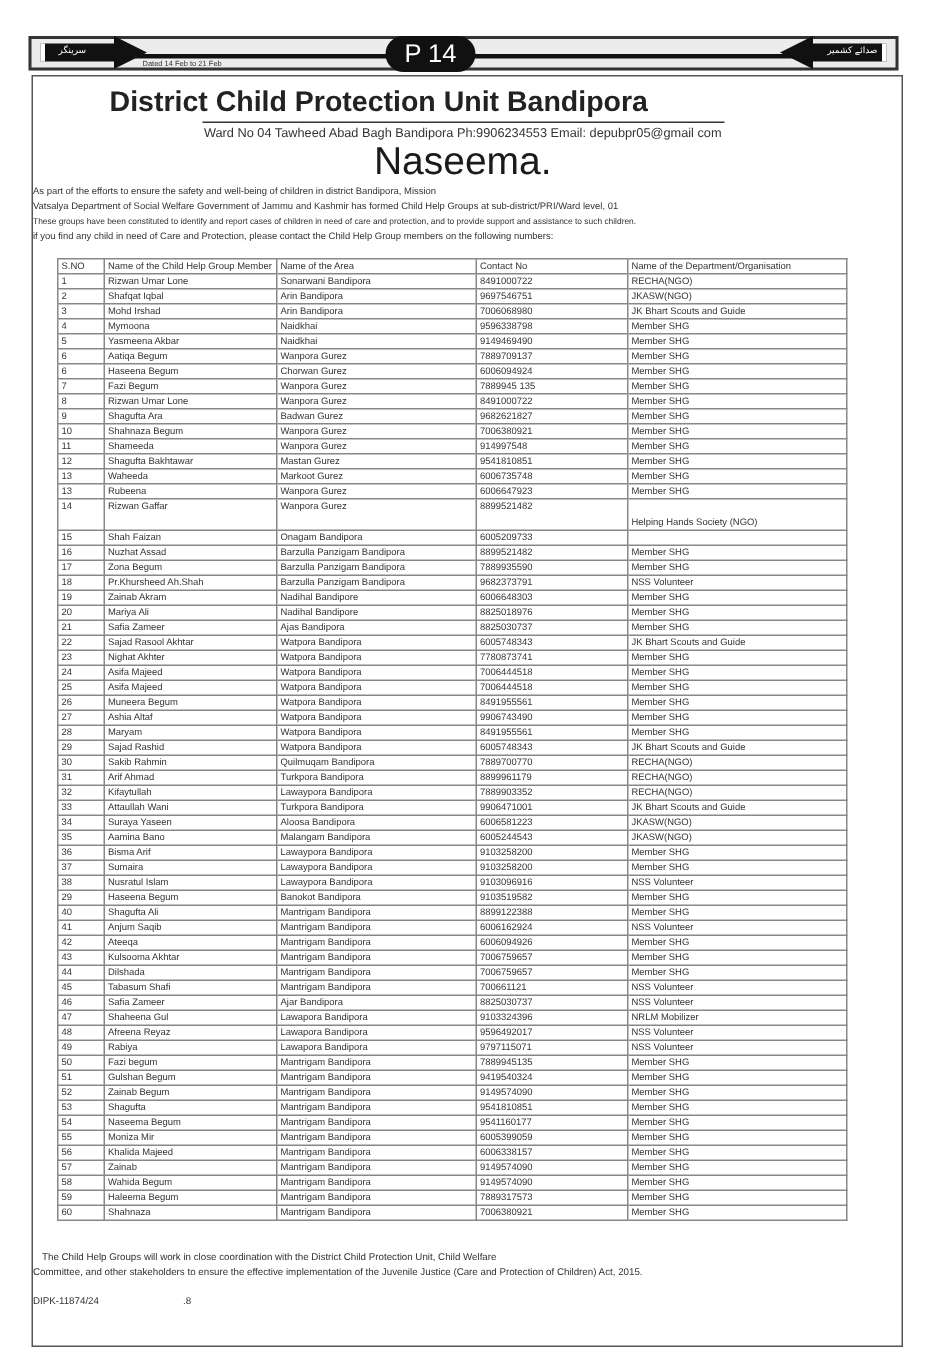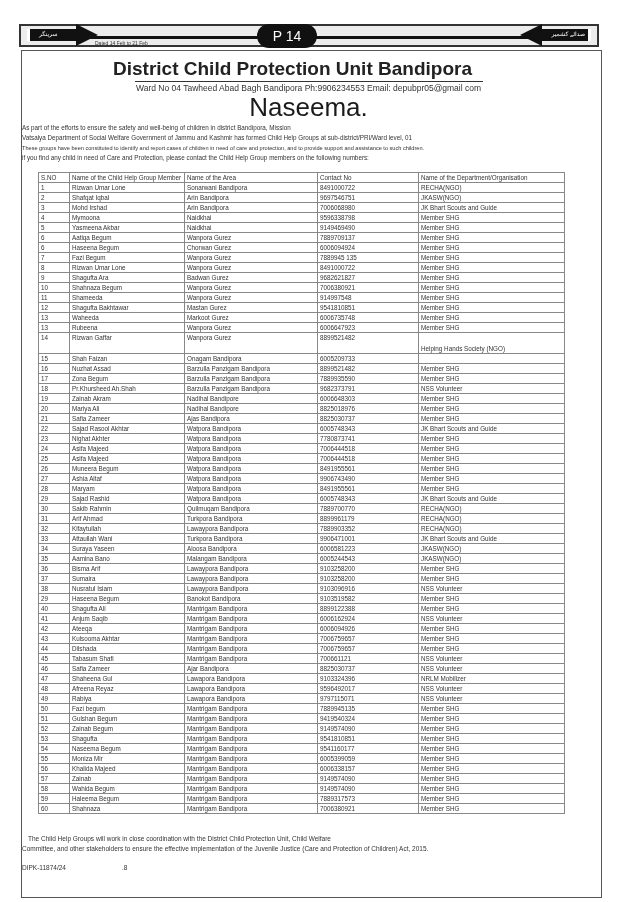--- a/index.html
+++ b/index.html
@@ -6,23 +6,23 @@
   body { width:617px; height:902px; position:relative; overflow:hidden; font-family:"Liberation Sans", sans-serif; color:#1a1a1a; }
   .banner { position:absolute; left:19px; top:24px; width:580px; height:23px; border:2px solid #333; background:#ececec; box-sizing:border-box; }
   .banner .line { position:absolute; left:60px; right:60px; top:10px; height:3px; background:#111; }
   .banner .arrow-left { position:absolute; left:6px; top:3px; width:46px; height:12px; background:#111; border-left:3px solid #fff; }
   .banner .arrow-left:after { content:""; position:absolute; right:-22px; top:-5px; border-left:22px solid #111; border-top:11px solid transparent; border-bottom:11px solid transparent; }
   .banner .arrow-right { position:absolute; right:6px; top:3px; width:46px; height:12px; background:#111; border-right:3px solid #fff; }
   .banner .arrow-right:before { content:""; position:absolute; left:-22px; top:-5px; border-right:22px solid #111; border-top:11px solid transparent; border-bottom:11px solid transparent; }
   .banner .urdu { position:absolute; top:3px; font-size:6px; color:#fff; line-height:10px; }
   .banner .urdu.l { left:18px; } .banner .urdu.r { right:12px; }
   .banner .dated { position:absolute; left:74px; top:14px; font-size:5px; color:#333; }
-  .pill { position:absolute; left:257px; top:24px; width:60px; height:24px; background:#111; color:#fff; border-radius:12px; font-size:14px; text-align:center; line-height:24px; }
+  .pill { position:absolute; left:257px; top:24px; width:60px; height:24px; background:#111; color:#fff; border-radius:12px; font-size:17px; text-align:center; line-height:24px; }
   .frame { position:absolute; left:21px; top:50px; width:581px; height:848px; border:1px solid #555; box-sizing:border-box; }
-  .title { position:absolute; left:0; width:505px; top:58px; text-align:center; font-size:19px; font-weight:bold; color:#222;margin-left:40px; }
+  .title { position:absolute; left:0; width:505px; top:58px; text-align:center; font-size:19px; font-weight:bold; color:#222; }
   .rule { position:absolute; left:135px; width:348px; top:81px; height:1px; background:#333; }
   .addr { position:absolute; left:0; width:617px; top:83px; text-align:center; font-size:8.5px; color:#333; }
   .notice { position:absolute; left:0; width:617px; top:92px; text-align:center; font-size:26px; color:#1a1a1a; }
   .para { position:absolute; left:22px; top:123px; font-size:6.3px; line-height:10px; color:#333; }
   .para div { white-space:nowrap; }
   table.list { position:absolute; left:38px; top:172px; width:527px; border-collapse:collapse; font-size:6.3px; color:#333; }
   table.list td, table.list th { border:1px solid #888; padding:0 2px; height:9px; line-height:9px; text-align:left; font-weight:normal; vertical-align:top; white-space:nowrap; }
   table.list th { line-height:9px; }
   table.list .c1 { width:26px; } .c2 { width:110px; } .c3 { width:128px; } .c4 { width:96px; }
   table.list tr.tall td { height:20px; }

